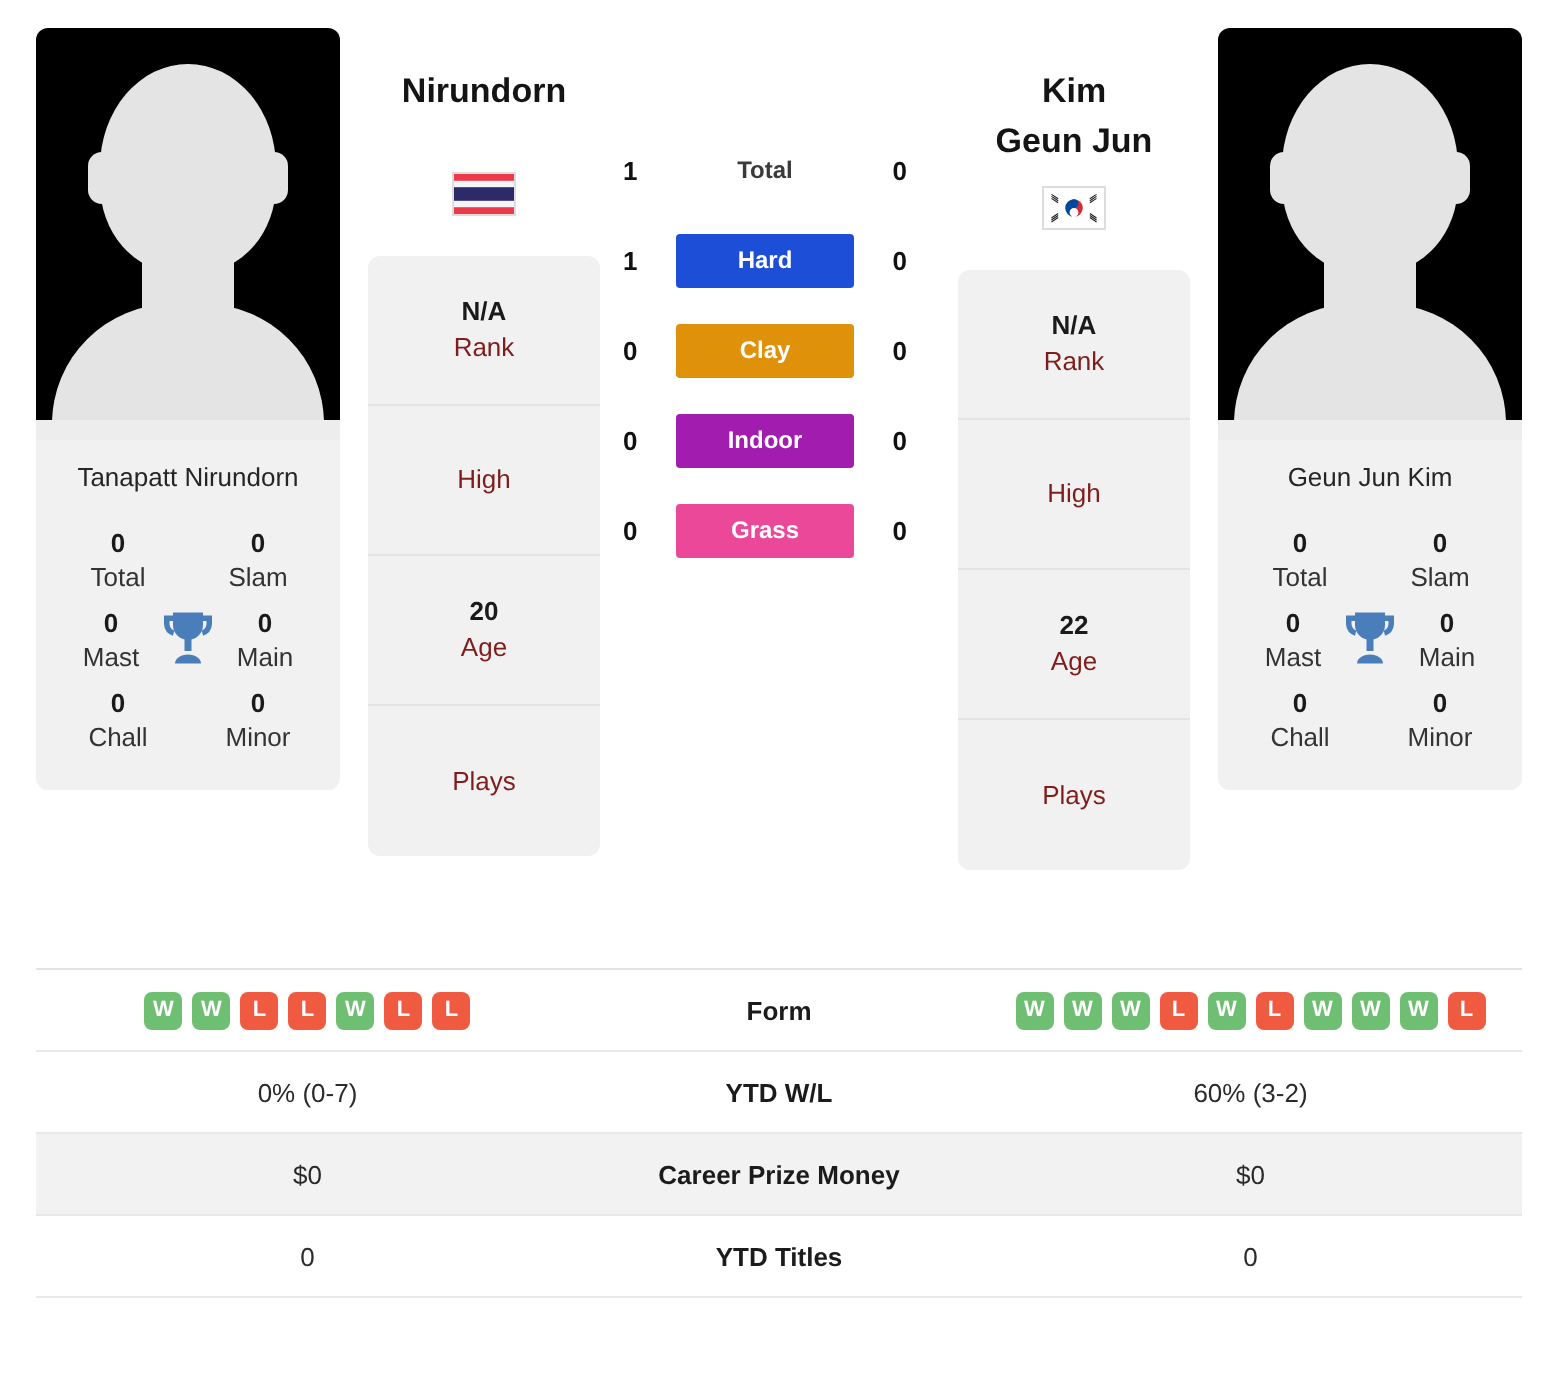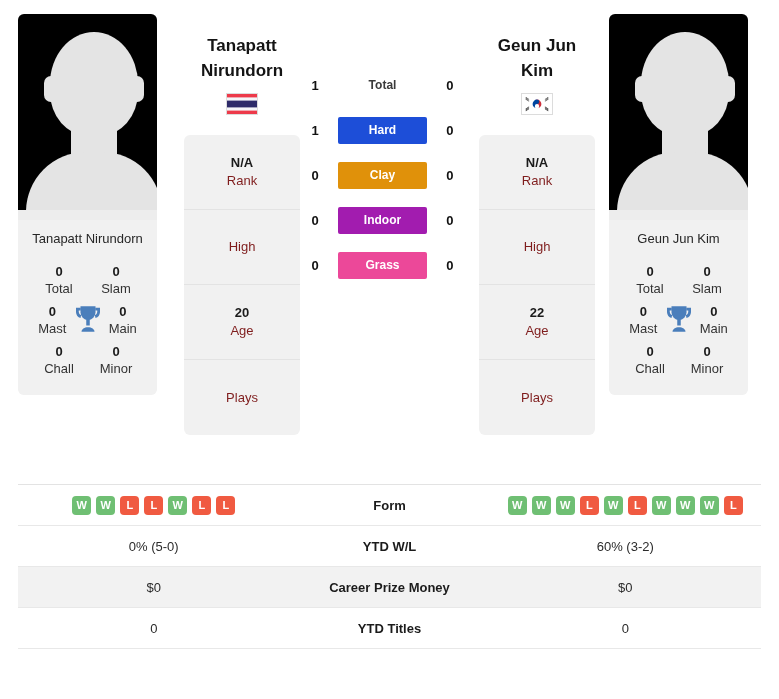--- a/index.html
+++ b/index.html
@@ -19,21 +19,21 @@
     display: flex;
     align-items: flex-start;
     padding: 14px 18px 0 18px;
     height: 466px;
   }
 
   
   .player-col { width: 152px; flex: 0 0 152px; }
 
   .avatar-card {
-    width: 139px;
+    width: 152px;
     background: #f1f1f1;
     border-radius: 6px;
     overflow: hidden;
   }
   .avatar-photo {
     position: relative;
     width: 152px; height: 196px;
     background: #000000;
     overflow: hidden;
   }
@@ -294,21 +294,20 @@
               <div class="ach-val">0</div>
               <div class="ach-lbl">Minor</div>
             </div>
           </div>
         </div>
       </div>
     </div>
 
     <div class="info-col">
       <div class="info-head">
-        <div>Tanapatt</div>
         <div>Nirundorn</div>
       </div>
       <div class="flag-wrap">
         <svg class="flag" viewBox="0 0 30 20">
           <rect x="0" y="0" width="30" height="20" fill="#f4f5f8"></rect>
           <rect x="0" y="0" width="30" height="3.4" fill="#ed3a4a"></rect>
           <rect x="0" y="16.6" width="30" height="3.4" fill="#ed3a4a"></rect>
           <rect x="0" y="6.6" width="30" height="6.8" fill="#2d2a69"></rect>
         </svg>
       </div>
@@ -353,22 +352,22 @@
       </div>
       <div class="surface-row">
         <div class="sc-left">0</div>
         <div class="sc-bar" style="background:#ec4899">Grass</div>
         <div class="sc-right">0</div>
       </div>
     </div>
 
     <div class="info-col">
       <div class="info-head">
+        <div>Kim</div>
         <div>Geun Jun</div>
-        <div>Kim</div>
       </div>
       <div class="flag-wrap">
         <svg class="flag" viewBox="0 0 30 20">
           <rect x="0" y="0" width="30" height="20" fill="#ffffff"></rect>
           <path d="M15 5.6a4.4 4.4 0 0 1 0 8.8 2.2 2.2 0 0 0 0-4.4 2.2 2.2 0 0 1 0-4.4z" fill="#cd2e3a"></path>
           <path d="M15 14.4a4.4 4.4 0 0 1 0-8.8 2.2 2.2 0 0 1 0 4.4 2.2 2.2 0 0 0 0 4.4z" fill="#0047a0"></path>
           <g fill="#1a1a1a">
             <rect x="3.4" y="4.0" width="4.0" height="0.55" transform="rotate(33 5.4 4.3)"></rect>
             <rect x="3.4" y="5.0" width="4.0" height="0.55" transform="rotate(33 5.4 5.3)"></rect>
             <rect x="3.4" y="6.0" width="4.0" height="0.55" transform="rotate(33 5.4 6.3)"></rect>
@@ -485,21 +484,21 @@
             <div class="badge w">W</div>
             <div class="badge w">W</div>
             <div class="badge w">W</div>
             <div class="badge l">L</div>
           </div>
       </div>
     </div>
 
 
     <div class="st-row">
-      <div class="st-side left">0% (5-0)</div>
+      <div class="st-side left">0% (0-7)</div>
       <div class="st-mid">YTD W/L</div>
       <div class="st-side right">60% (3-2)</div>
     </div>
 
     <div class="st-row alt">
       <div class="st-side left">$0</div>
       <div class="st-mid">Career Prize Money</div>
       <div class="st-side right">$0</div>
     </div>
 

